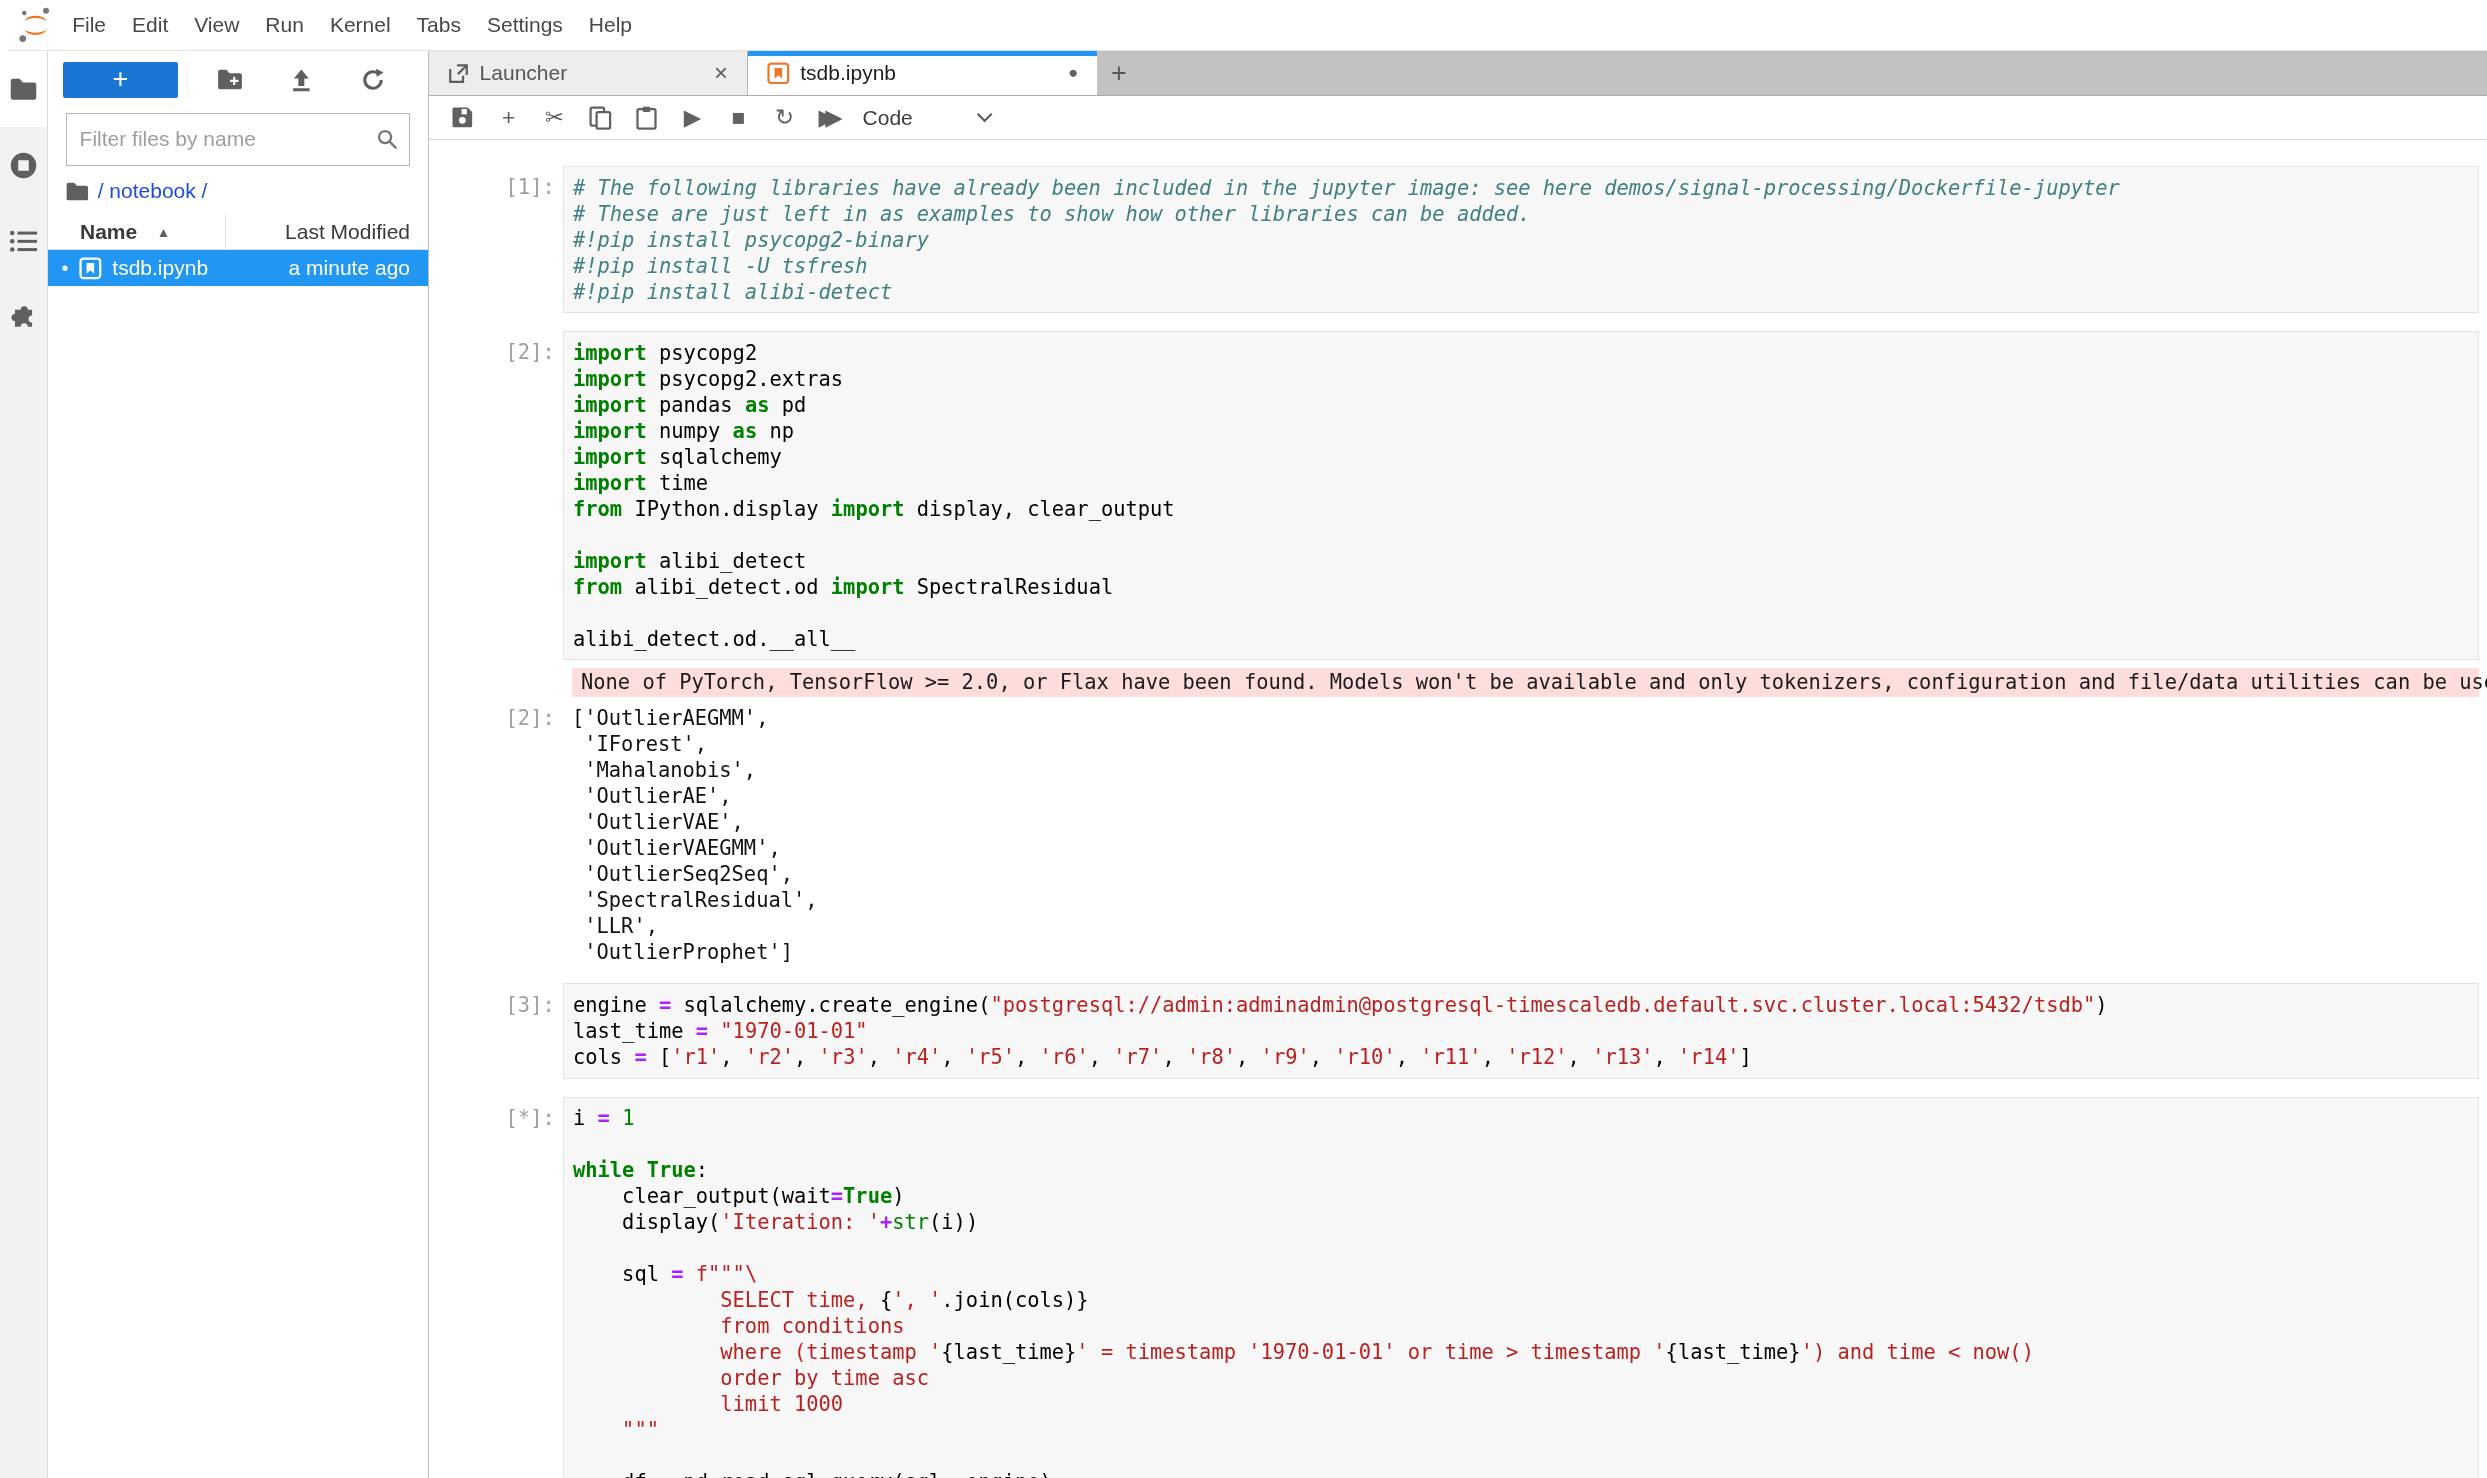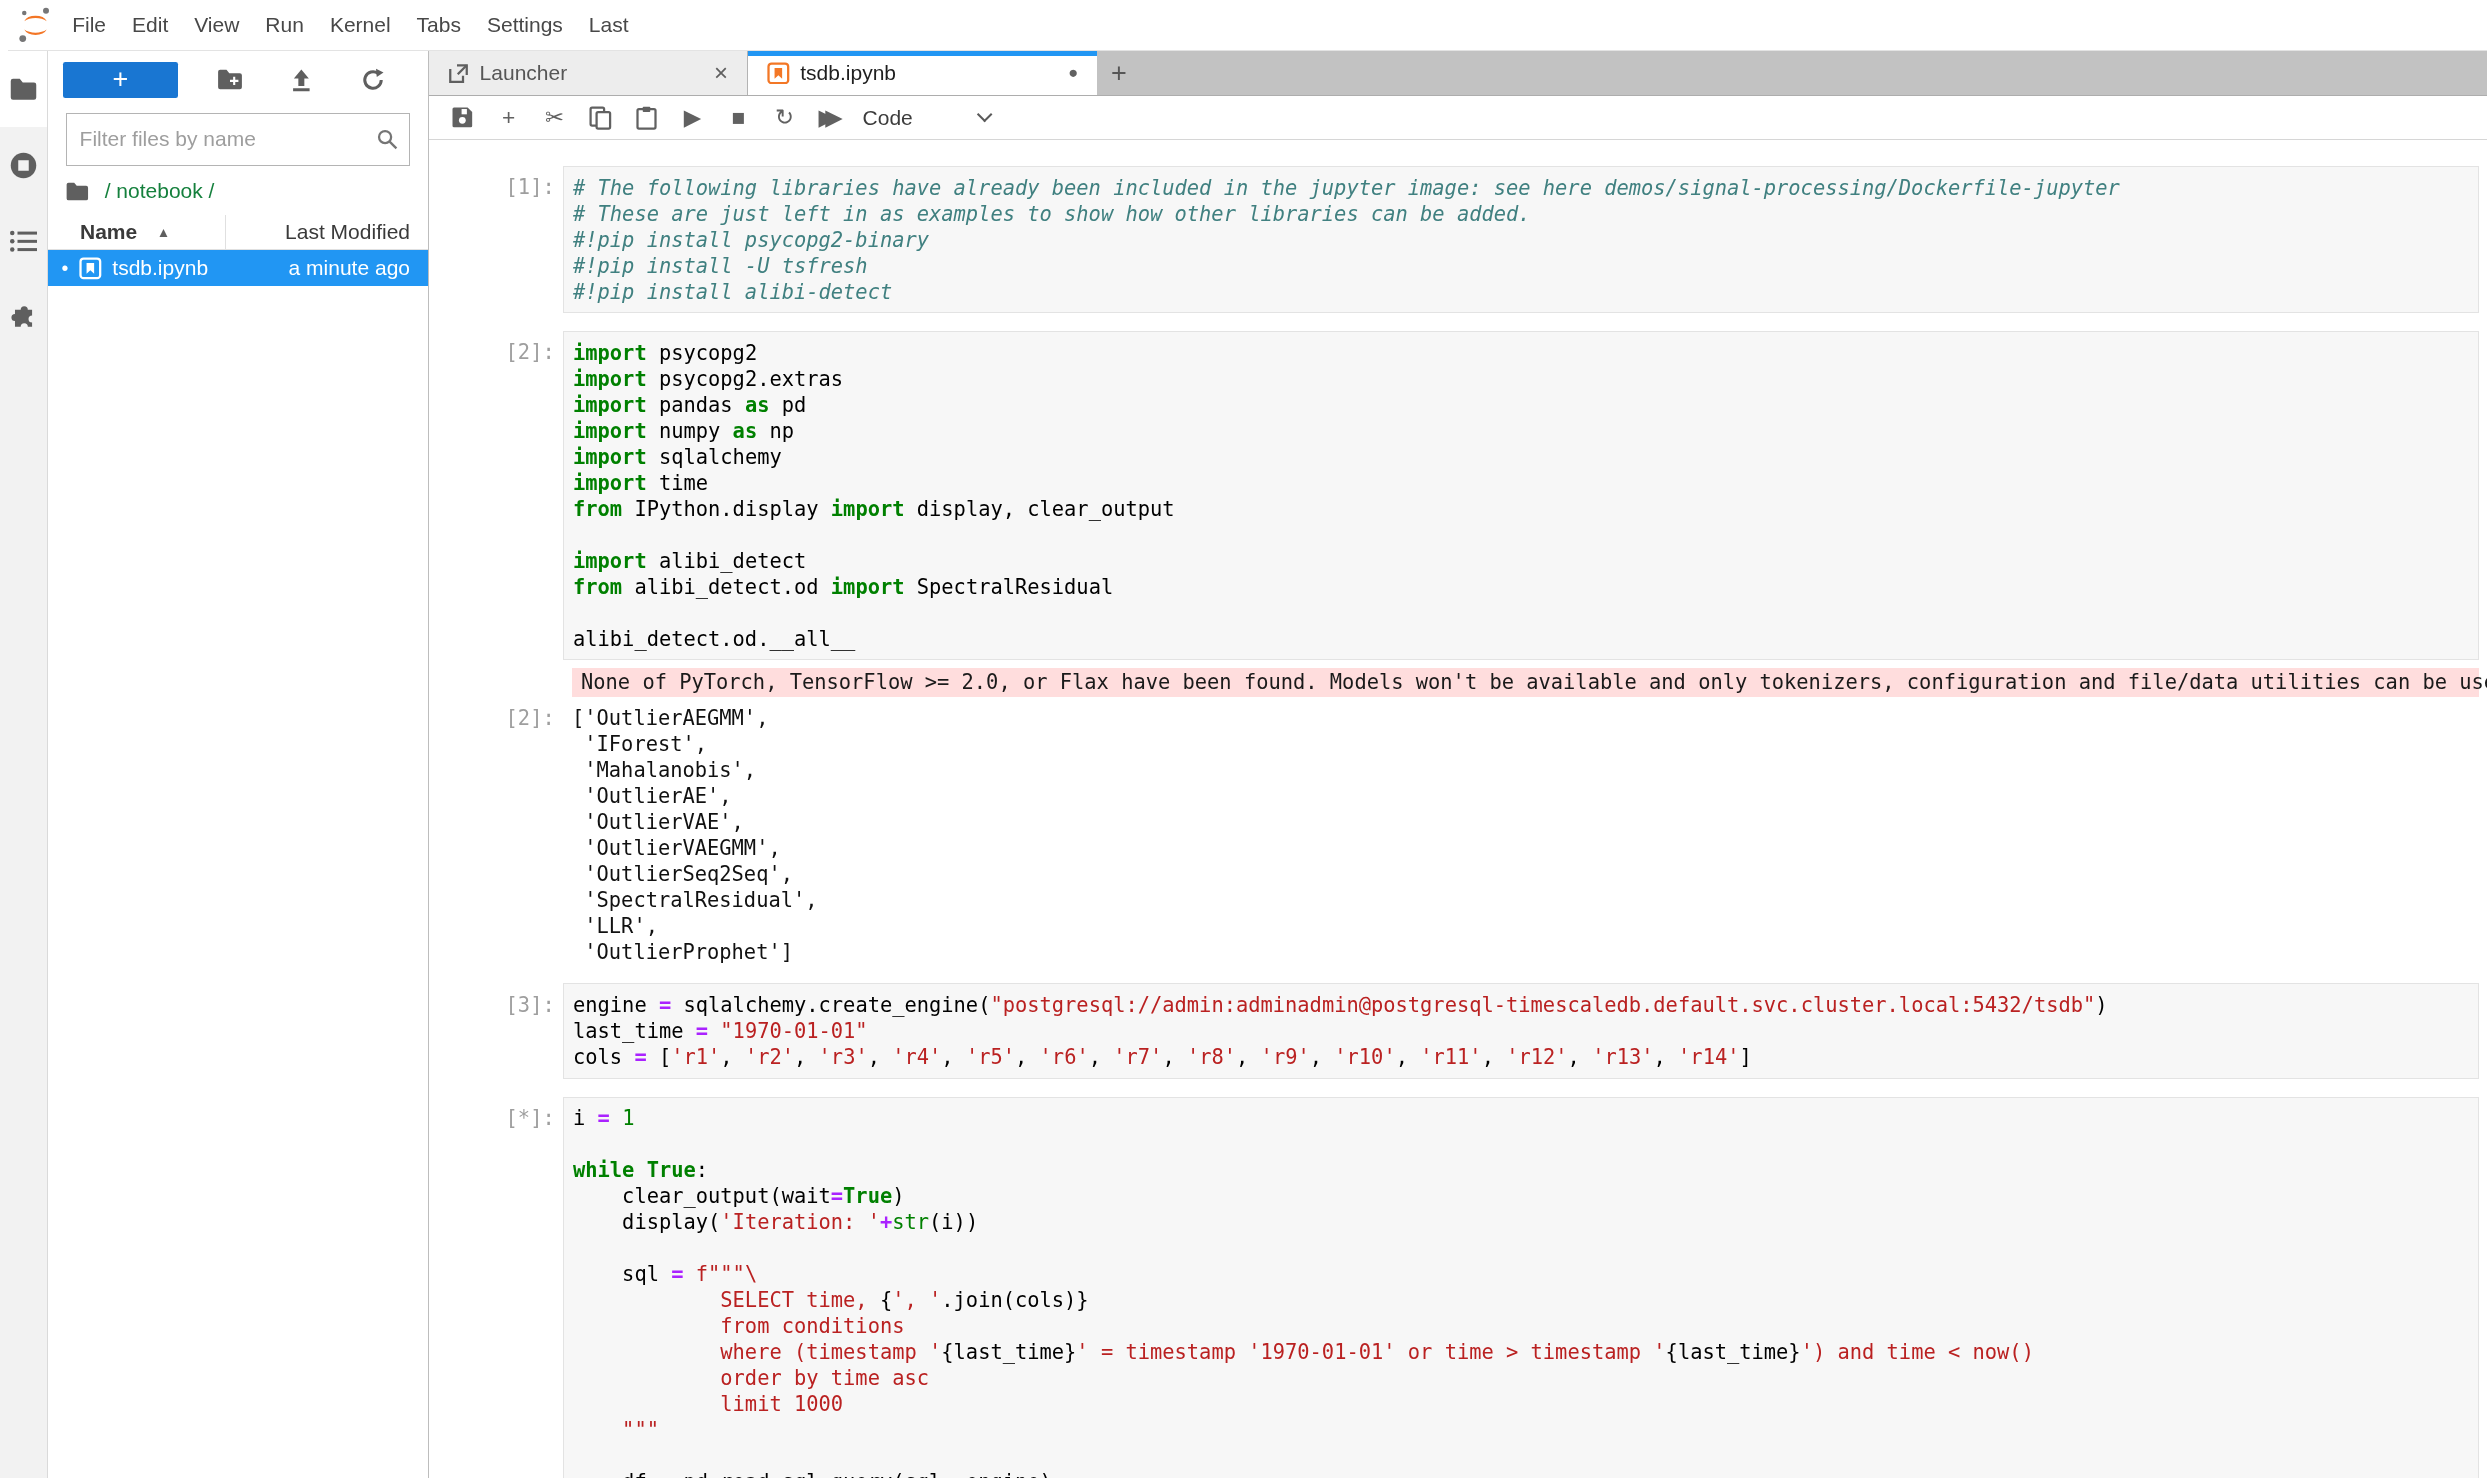--- a/index.html
+++ b/index.html
@@ -21,21 +21,21 @@
   
   .file-panel { position:absolute; left:48px; top:51px; width:381px; bottom:0; background:#fff;
                 border-right:0.8px solid #bdbdbd; }
   .fb-toolbar { display:flex; align-items:center; padding:10.6px 19.6px 0 15px; }
   .new-launcher-btn { width:115px; height:36px; background:#1976d2; border-radius:2.3px; color:#fff;
                       font-size:27px; display:flex; align-items:center; justify-content:center; }
   .fb-tool-icons { flex:1; display:flex; justify-content:space-around; align-items:center; color:#5f5f5f; padding-left:15px;}
   .fb-filter { margin:15px 18px 0; height:53px; border:0.8px solid #b4b4b4; display:flex; align-items:center; padding:0 10.6px; background:#fff; }
   .fb-filter input { flex:1; border:none; outline:none; font-size:21px; font-family:"Liberation Sans",sans-serif; color:#424242; background:transparent; }
   .fb-filter input::placeholder { color:#9e9e9e; }
-  .fb-breadcrumb { display:flex; align-items:center; gap:16px; margin:13.6px 18px 0; color:#15803d; font-size:21px; }
+  .fb-breadcrumb { display:flex; align-items:center; gap:9px; margin:13.6px 18px 0; color:#1d4ed8; font-size:21px; }
   .fb-header { display:flex; align-items:stretch; margin-top:12px; height:35px; border-bottom:0.8px solid #e0e0e0;
                font-size:21px; color:#3a3a3a; }
   .col-name { flex:0 0 177px; display:flex; align-items:center; padding-left:32px; font-weight:bold; gap:19.6px;}
   .col-name .caret { font-size:13.6px; color:#5f5f5f; font-weight:normal; }
   .col-mod { flex:1; border-left:0.8px solid #e0e0e0; display:flex; align-items:center; justify-content:flex-end; padding-right:18px; }
   .fb-row { height:36px; background:#2196f3; color:#fff; display:flex; align-items:center; font-size:21px; }
   .fb-row .bullet { margin-left:13.6px; font-size:19.6px; }
   .fb-row .nbicon { margin-left:10.6px; display:flex; }
   .fb-row .fname { margin-left:10.6px; }
   .fb-row .ftime { margin-left:auto; padding-right:18px; }
@@ -97,21 +97,21 @@
       <circle cx="5" cy="42" r="4.5" fill="#767677"></circle>
     </svg>
   </span>
   <span class="menu-item">File</span>
   <span class="menu-item">Edit</span>
   <span class="menu-item">View</span>
   <span class="menu-item">Run</span>
   <span class="menu-item">Kernel</span>
   <span class="menu-item">Tabs</span>
   <span class="menu-item">Settings</span>
-  <span class="menu-item">Last</span>
+  <span class="menu-item">Help</span>
 </div>
 
 <div class="activity-bar">
   <div class="activity-item active">
     <span>
       <svg width="27" height="22.7" viewBox="0 0 36 30">
           <path d="M1 4 Q1 1 4 1 H13 L17 6 H32 Q35 6 35 9 V26 Q35 29 32 29 H4 Q1 29 1 26 Z" fill="#5f5f5f"></path>
         </svg>
     </span>
   </div>

